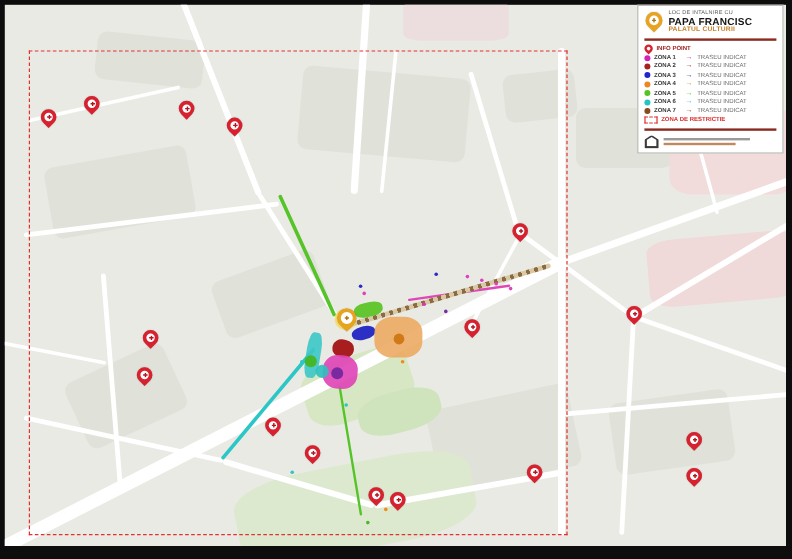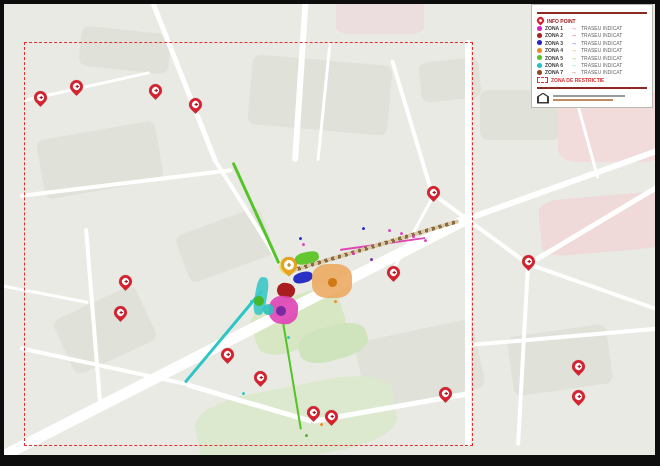--- a/index.html
+++ b/index.html
@@ -196,20 +196,34 @@
         </div>
       </div>
       <div class="pinshape" style="left: 277px; top: 253px; width: 16px; height: 16px; background: rgb(232, 164, 30); z-index: 20;">
         <div class="pininner">
           <div class="pinglyph" style="background: rgb(176, 122, 16);"></div>
         </div>
       </div>
     </div>
 
   <div id="legend">
+    <div class="lg-head">
+      <div class="lg-pinwrap" id="goldpin-slot">
+          <div class="pinshape" style="left: 1px; top: 1px; width: 14px; height: 14px; background: rgb(232, 164, 30);">
+            <div class="pininner">
+              <div class="pinglyph" style="background: rgb(176, 122, 16);"></div>
+            </div>
+          </div>
+        </div>
+      <div class="lg-titles">
+        <div class="t1">LOC DE INTALNIRE CU</div>
+        <div class="t2">PAPA FRANCISC</div>
+        <div class="t3">PALATUL CULTURII</div>
+      </div>
+    </div>
     <div class="sep"></div>
     <div id="legend-items">
         <div class="lg-row">
           <div class="lg-minipin"></div>
           <span style="color: rgb(160, 32, 32); font-weight: bold;">INFO POINT</span>
         </div>
         <div class="lg-row">
           <div class="lg-dot" style="background: rgb(216, 32, 184);"></div>
           <span class="lg-zone">ZONA 1</span>
           <span class="lg-arrow" style="color: rgb(216, 32, 184);">→</span>

